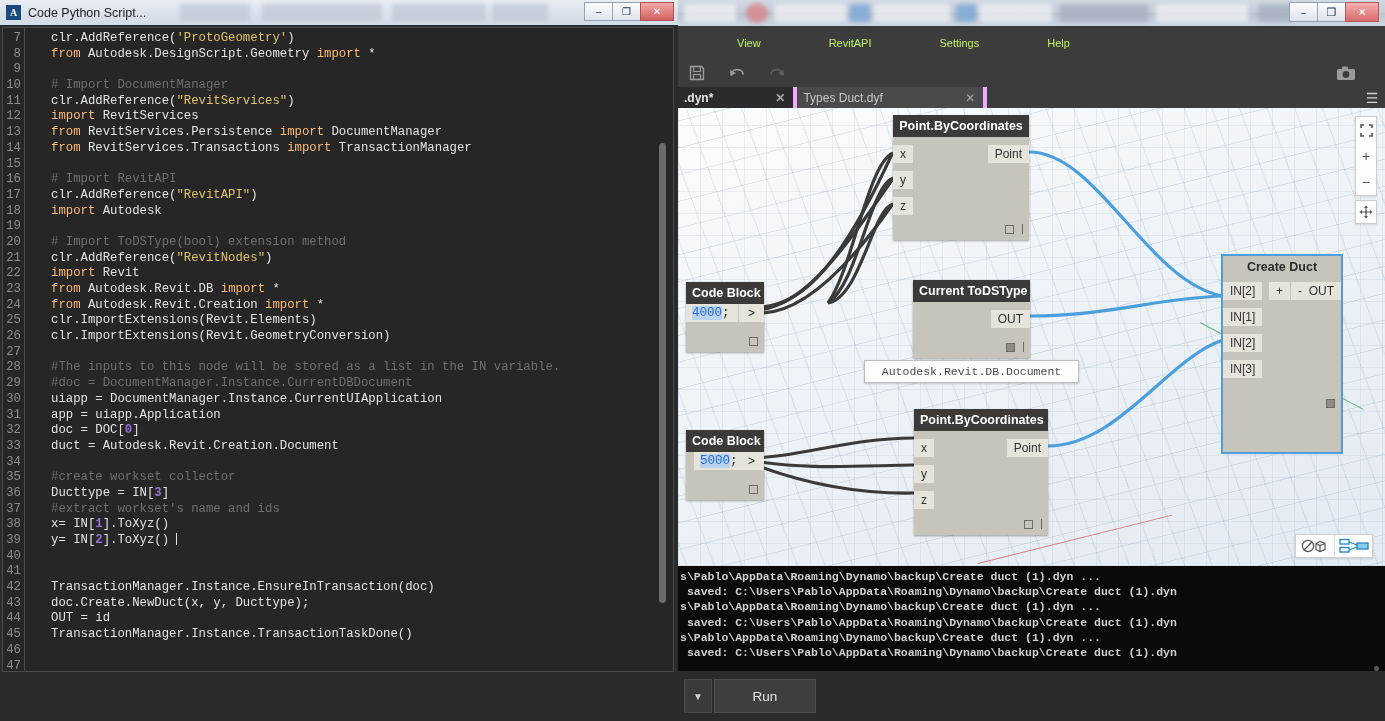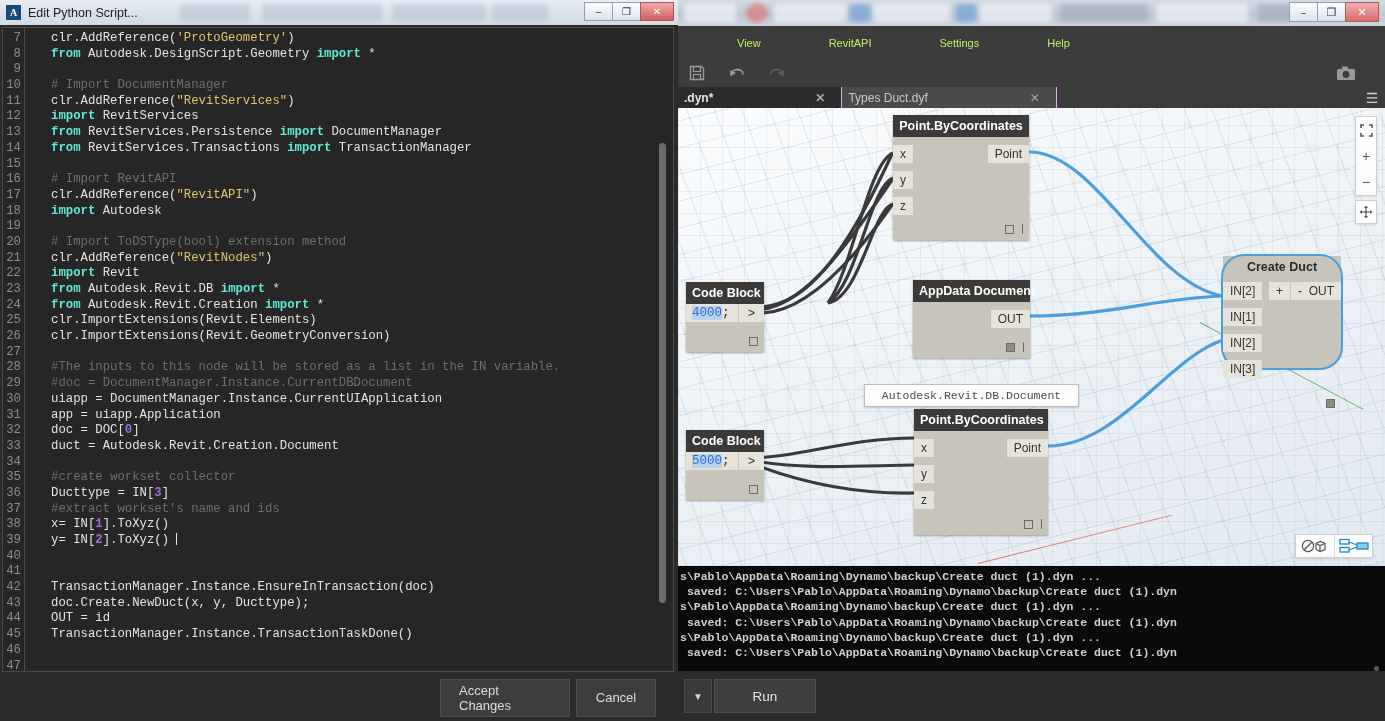--- a/index.html
+++ b/index.html
@@ -65,23 +65,23 @@
   }
   .tbtn { width: 22px; height: 22px; display:flex; align-items:center; justify-content:center; }
   .tbtn svg { display:block; }
   .tbtn.cam { position:absolute; right: 28px; top: 3px; }
 
   .dyn-tabs {
     position: absolute; left: 0; top: 87px; width: 707px; height: 21px;
     background: #3c3c3c; display:flex; align-items:stretch;
   }
   .dyn-tab {
-    display:flex; align-items:center; padding: 0 16px 0 6px; gap: 84px;
+    display:flex; align-items:center; padding: 0 8px 0 6px; gap: 44px;
     font-size: 12px; color: #e6e6e6; background: #2b2b2b; min-width: 96px;
-    border-right: 1px solid #f0abfc;
+    border-right: 4px solid #f0abfc;
   }
   .dyn-tab.active { background:#2b2b2b; font-weight:bold; }
   .dyn-tab.inactive { background:#4a4a4a; color:#c8c8c8; font-weight:normal; min-width: 190px; }
   .dyn-tab .tabx { color:#a8a8a8; font-size:12px; margin-left:auto; padding-left:18px;}
   .tabs-spacer { flex:1; background:#3c3c3c; }
   .burger { width: 26px; display:flex;align-items:center;justify-content:center; color:#cfcfcf; font-size:14px; background:#3c3c3c;}
 
   
   .dyn-canvas {
     position: absolute; left: 0; top: 108px; width: 707px; height: 458px;
@@ -133,21 +133,21 @@
     background:#e6e3db; padding:2px 6px; font-family:"Liberation Mono", monospace;
     font-size:12.5px; display:flex; align-items:center;
   }
   .cb-expr .num { color:#2b6cd4; background:#b9d2f0; }
   .cb-expr .semi { color:#2a2a2a; }
   .cb-arrow { position:absolute; right:0; top:0; background:#e6e3db; padding:2px 9px; font-size:12px;}
 
   .tooltip-box {
     position:absolute; background:#fdfdfd; border:1px solid #bdbdbd;
     font-family:"Liberation Mono", monospace; font-size:11.5px; color:#4c4c4c;
-    padding: 4px 10px; white-space:nowrap; box-shadow: 0 1px 2px rgba(0,0,0,.18); margin-top: 24px;
+    padding: 4px 10px; white-space:nowrap; box-shadow: 0 1px 2px rgba(0,0,0,.18);
   }
   .tooltip-box .hscroll {
     margin-top:5px; height:7px; background:#ececec; position:relative;
   }
   .tooltip-box .hscroll i { position:absolute; left:3px; top:0; width:85%; height:7px; background:#c4c4c4;}
 
   
   .zoomctl {
     position:absolute; right:8px; top:8px; width:22px;
     background:#fdfdfd; border:1px solid #cfcfcf; box-shadow:0 1px 2px rgba(0,0,0,.12);
@@ -225,21 +225,21 @@
   .code {
     position:absolute; left:0; top:3px; width:672px;
     font-family:"Liberation Mono", monospace; font-size:12.3px; line-height:15.7px;
     white-space:pre;
   }
   .code .row { height:15.7px; display:flex; }
   .code .lnum {
     width:21px; text-align:right; padding-right:3px; color:#8d8d8d; flex:0 0 21px;
   }
   .code .src { padding-left:5px; color:#e3e3e3;margin-left:22px; }
-  .kw { color:#5eead4; font-weight:bold;text-align:center;}
+  .kw { color:#fdba74; font-weight:normal;text-align:center;}
   .str { color:#e0c46c; }
   .com { color:#6f6f6f; }
   .num2 { color:#9b6ed8; font-weight:bold;}
   .caret { display:inline-block; width:1px; height:12px; background:#e3e3e3; vertical-align:-2px;}
 
   .py-vscroll {
     position:absolute; right:6px; top:30px; width:9px; height:640px; background:#262626;
   }
   .py-vscroll i {
     position:absolute; left:1px; top:85px; width:7px; height:460px; background:#6b6b6b; border-radius:4px;
@@ -385,36 +385,36 @@
               <span class="semi">;</span>
           </div>
           <div class="cb-arrow">&gt;</div>
           <div class="nfoot">
             <span class="chk"></span>
           </div>
         </div>
       </div>
 
       <div class="node" style="left:235px; top:172px; width:117px; height:78px;">
-        <div class="nhead">AppData Document</div>
+        <div class="nhead">Current ToDSType</div>
         <div class="nbody" style="height:54px;">
           <div class="port out" style="top:8px;">OUT</div>
           <div class="nfoot">
             <span class="chk filled"></span>
             <span class="bar"></span>
           </div>
         </div>
       </div>
       <div class="tooltip-box" style="left:186px; top:252px; width:215px;">
         <div style="text-align:center;">Autodesk.Revit.DB.Document</div>
       </div>
 
       <div class="node" style="left:8px; top:322px; width:78px; height:70px;">
         <div class="nhead">Code Block</div>
-        <div class="nbody" style="height:46px;">
+        <div class="nbody" style="height:46px;padding-left:8px;">
           <div class="cb-expr" style="width:52px;">
             <span class="num">5000</span>
               <span class="semi">;</span>
           </div>
           <div class="cb-arrow">&gt;</div>
           <div class="nfoot">
             <span class="chk"></span>
           </div>
         </div>
       </div>
@@ -426,21 +426,21 @@
           <div class="port in" style="top:34px;">y</div>
           <div class="port in" style="top:60px;">z</div>
           <div class="port out" style="top:8px;">Point</div>
           <div class="nfoot">
             <span class="chk"></span>
             <span class="bar"></span>
           </div>
         </div>
       </div>
 
-      <div class="node selected" style="left:545px; top:148px; width:118px; height:112px;border-radius:21px;">
+      <div class="node selected" style="left:545px; top:148px; width:118px; height:196px;">
         <div class="nhead" style="background:#c7c4bc;color:#2a2a2a;">Create Duct</div>
         <div class="nbody" style="height:134px;">
           <div class="port in" style="top:4px;">IN[2]</div>
           <div class="port in" style="top:30px;">IN[1]</div>
           <div class="port in" style="top:56px;">IN[2]</div>
           <div class="port in" style="top:82px;text-align:center;">IN[3]</div>
           <div class="port" style="left:46px; top:4px;">+</div>
           <div class="port" style="left:68px; top:4px;">-</div>
           <div class="port out" style="top:4px;">OUT</div>
           <div class="nfoot">
@@ -501,21 +501,21 @@
     </div>
   </div>
 
   <div class="py-win">
     <div class="py-titlebar">
       <div class="py-ghost" style="left:180px;width:70px;"></div>
       <div class="py-ghost" style="left:262px;width:120px;"></div>
       <div class="py-ghost" style="left:392px;width:94px;"></div>
       <div class="py-ghost" style="left:492px;width:56px;"></div>
       <div class="py-ico">A</div>
-      <div class="py-title">Edit Python Script...</div>
+      <div class="py-title">Code Python Script...</div>
       <div class="py-winbtns">
         <div class="py-winbtn">
             <span>–</span>
           </div>
         <div class="py-winbtn">
             <span>❐</span>
           </div>
         <div class="py-winbtn close">
             <span>✕</span>
           </div>
@@ -523,18 +523,14 @@
     </div>
 
     <div class="py-editor">
       <div class="py-gutterline"></div>
       <div class="code" id="code-area"><div class="row"><span class="lnum">7</span><span class="src"><span>clr.AddReference(</span><span class="str">'ProtoGeometry'</span><span>)</span></span></div><div class="row"><span class="lnum">8</span><span class="src"><span class="kw">from</span><span> Autodesk.DesignScript.Geometry </span><span class="kw">import</span><span> *</span></span></div><div class="row"><span class="lnum">9</span><span class="src"></span></div><div class="row"><span class="lnum">10</span><span class="src"><span class="com"># Import DocumentManager</span></span></div><div class="row"><span class="lnum">11</span><span class="src"><span>clr.AddReference(</span><span class="str">"RevitServices"</span><span>)</span></span></div><div class="row"><span class="lnum">12</span><span class="src"><span class="kw">import</span><span> RevitServices</span></span></div><div class="row"><span class="lnum">13</span><span class="src"><span class="kw">from</span><span> RevitServices.Persistence </span><span class="kw">import</span><span> DocumentManager</span></span></div><div class="row"><span class="lnum">14</span><span class="src"><span class="kw">from</span><span> RevitServices.Transactions </span><span class="kw">import</span><span> TransactionManager</span></span></div><div class="row"><span class="lnum">15</span><span class="src"></span></div><div class="row"><span class="lnum">16</span><span class="src"><span class="com"># Import RevitAPI</span></span></div><div class="row"><span class="lnum">17</span><span class="src"><span>clr.AddReference(</span><span class="str">"RevitAPI"</span><span>)</span></span></div><div class="row"><span class="lnum">18</span><span class="src"><span class="kw">import</span><span> Autodesk</span></span></div><div class="row"><span class="lnum">19</span><span class="src"></span></div><div class="row"><span class="lnum">20</span><span class="src"><span class="com"># Import ToDSType(bool) extension method</span></span></div><div class="row"><span class="lnum">21</span><span class="src"><span>clr.AddReference(</span><span class="str">"RevitNodes"</span><span>)</span></span></div><div class="row"><span class="lnum">22</span><span class="src"><span class="kw">import</span><span> Revit</span></span></div><div class="row"><span class="lnum">23</span><span class="src"><span class="kw">from</span><span> Autodesk.Revit.DB </span><span class="kw">import</span><span> *</span></span></div><div class="row"><span class="lnum">24</span><span class="src"><span class="kw">from</span><span> Autodesk.Revit.Creation </span><span class="kw">import</span><span> *</span></span></div><div class="row"><span class="lnum">25</span><span class="src"><span>clr.ImportExtensions(Revit.Elements)</span></span></div><div class="row"><span class="lnum">26</span><span class="src"><span>clr.ImportExtensions(Revit.GeometryConversion)</span></span></div><div class="row"><span class="lnum">27</span><span class="src"></span></div><div class="row"><span class="lnum">28</span><span class="src"><span class="com">#The inputs to this node will be stored as a list in the IN variable.</span></span></div><div class="row"><span class="lnum">29</span><span class="src"><span class="com">#doc = DocumentManager.Instance.CurrentDBDocument</span></span></div><div class="row"><span class="lnum">30</span><span class="src"><span>uiapp = DocumentManager.Instance.CurrentUIApplication</span></span></div><div class="row"><span class="lnum">31</span><span class="src"><span>app = uiapp.Application</span></span></div><div class="row"><span class="lnum">32</span><span class="src"><span>doc = DOC[</span><span class="num2">0</span><span>]</span></span></div><div class="row"><span class="lnum">33</span><span class="src"><span>duct = Autodesk.Revit.Creation.Document</span></span></div><div class="row"><span class="lnum">34</span><span class="src"></span></div><div class="row"><span class="lnum">35</span><span class="src"><span class="com">#create workset collector</span></span></div><div class="row"><span class="lnum">36</span><span class="src"><span>Ducttype = IN[</span><span class="num2">3</span><span>]</span></span></div><div class="row"><span class="lnum">37</span><span class="src"><span class="com">#extract workset's name and ids</span></span></div><div class="row"><span class="lnum">38</span><span class="src"><span>x= IN[</span><span class="num2">1</span><span>].ToXyz()</span></span></div><div class="row"><span class="lnum">39</span><span class="src"><span>y= IN[</span><span class="num2">2</span><span>].ToXyz() </span><span class="caret"></span></span></div><div class="row"><span class="lnum">40</span><span class="src"></span></div><div class="row"><span class="lnum">41</span><span class="src"></span></div><div class="row"><span class="lnum">42</span><span class="src"><span>TransactionManager.Instance.EnsureInTransaction(doc)</span></span></div><div class="row"><span class="lnum">43</span><span class="src"><span>doc.Create.NewDuct(x, y, Ducttype);</span></span></div><div class="row"><span class="lnum">44</span><span class="src"><span>OUT = id</span></span></div><div class="row"><span class="lnum">45</span><span class="src"><span>TransactionManager.Instance.TransactionTaskDone()</span></span></div><div class="row"><span class="lnum">46</span><span class="src"></span></div><div class="row"><span class="lnum">47</span><span class="src"></span></div></div>
       <div class="py-vscroll">
           <i></i>
         </div>
     </div>
 
-    <div class="py-footer">
-      <div class="py-btn accept">Accept Changes</div>
-      <div class="py-btn cancel">Cancel</div>
-    </div>
   </div>
 </div>
 
 </body></html>

